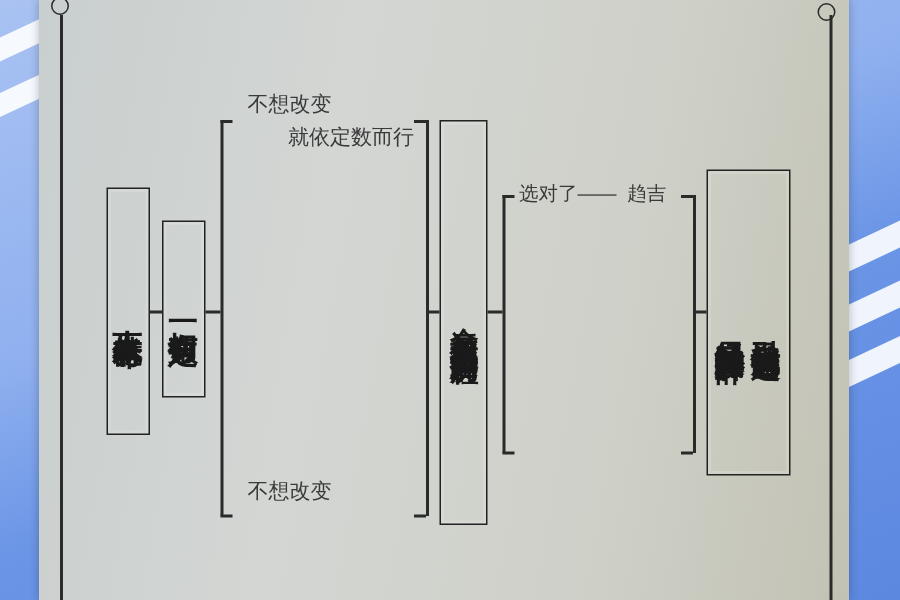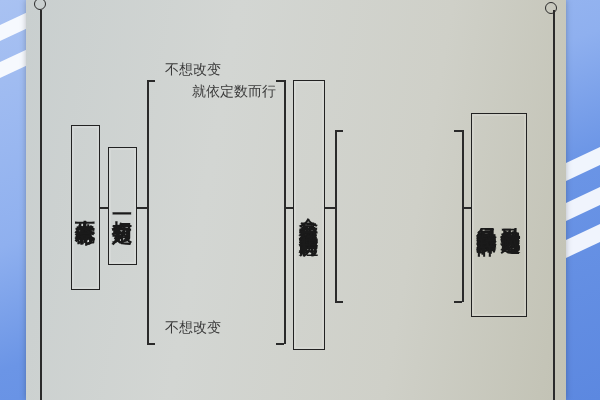--- a/index.html
+++ b/index.html
@@ -81,20 +81,23 @@
 
   <div class="box" style="left:267px;top:80px;width:32px;height:270px;">
     <span class="vcol" style="font-size:19px;letter-spacing:2px;">命运是我们自己选择的历程</span>
   </div>
   <div class="line" style="left:299px;top:207px;width:10px;height:1.5px;"></div>
 
   <div class="line" style="left:309px;top:130px;width:1.5px;height:172px;"></div>
   <div class="line" style="left:309px;top:130px;width:8px;height:1.5px;"></div>
   <div class="line" style="left:309px;top:301px;width:8px;height:1.5px;"></div>
 
+  <span class="label" style="left:320px;top:122px;font-size:13px;">
+    <span>选对了</span><span>——</span>&nbsp;&nbsp;<span>趋吉</span>
+  </span>
 
   <div class="line" style="left:436px;top:130px;width:1.5px;height:172px;"></div>
   <div class="line" style="left:428px;top:130px;width:8px;height:1.5px;"></div>
   <div class="line" style="left:428px;top:301px;width:8px;height:1.5px;"></div>
   <div class="line" style="left:436px;top:207px;width:9px;height:1.5px;"></div>
 
   <div class="box" style="left:445px;top:113px;width:56px;height:204px;gap:4px;">
     <span class="vcol" style="font-size:20px;">引导我们趋吉避凶</span>
     <span class="vcol" style="font-size:20px;">易经透过卦象和卦辞</span>
   </div>

